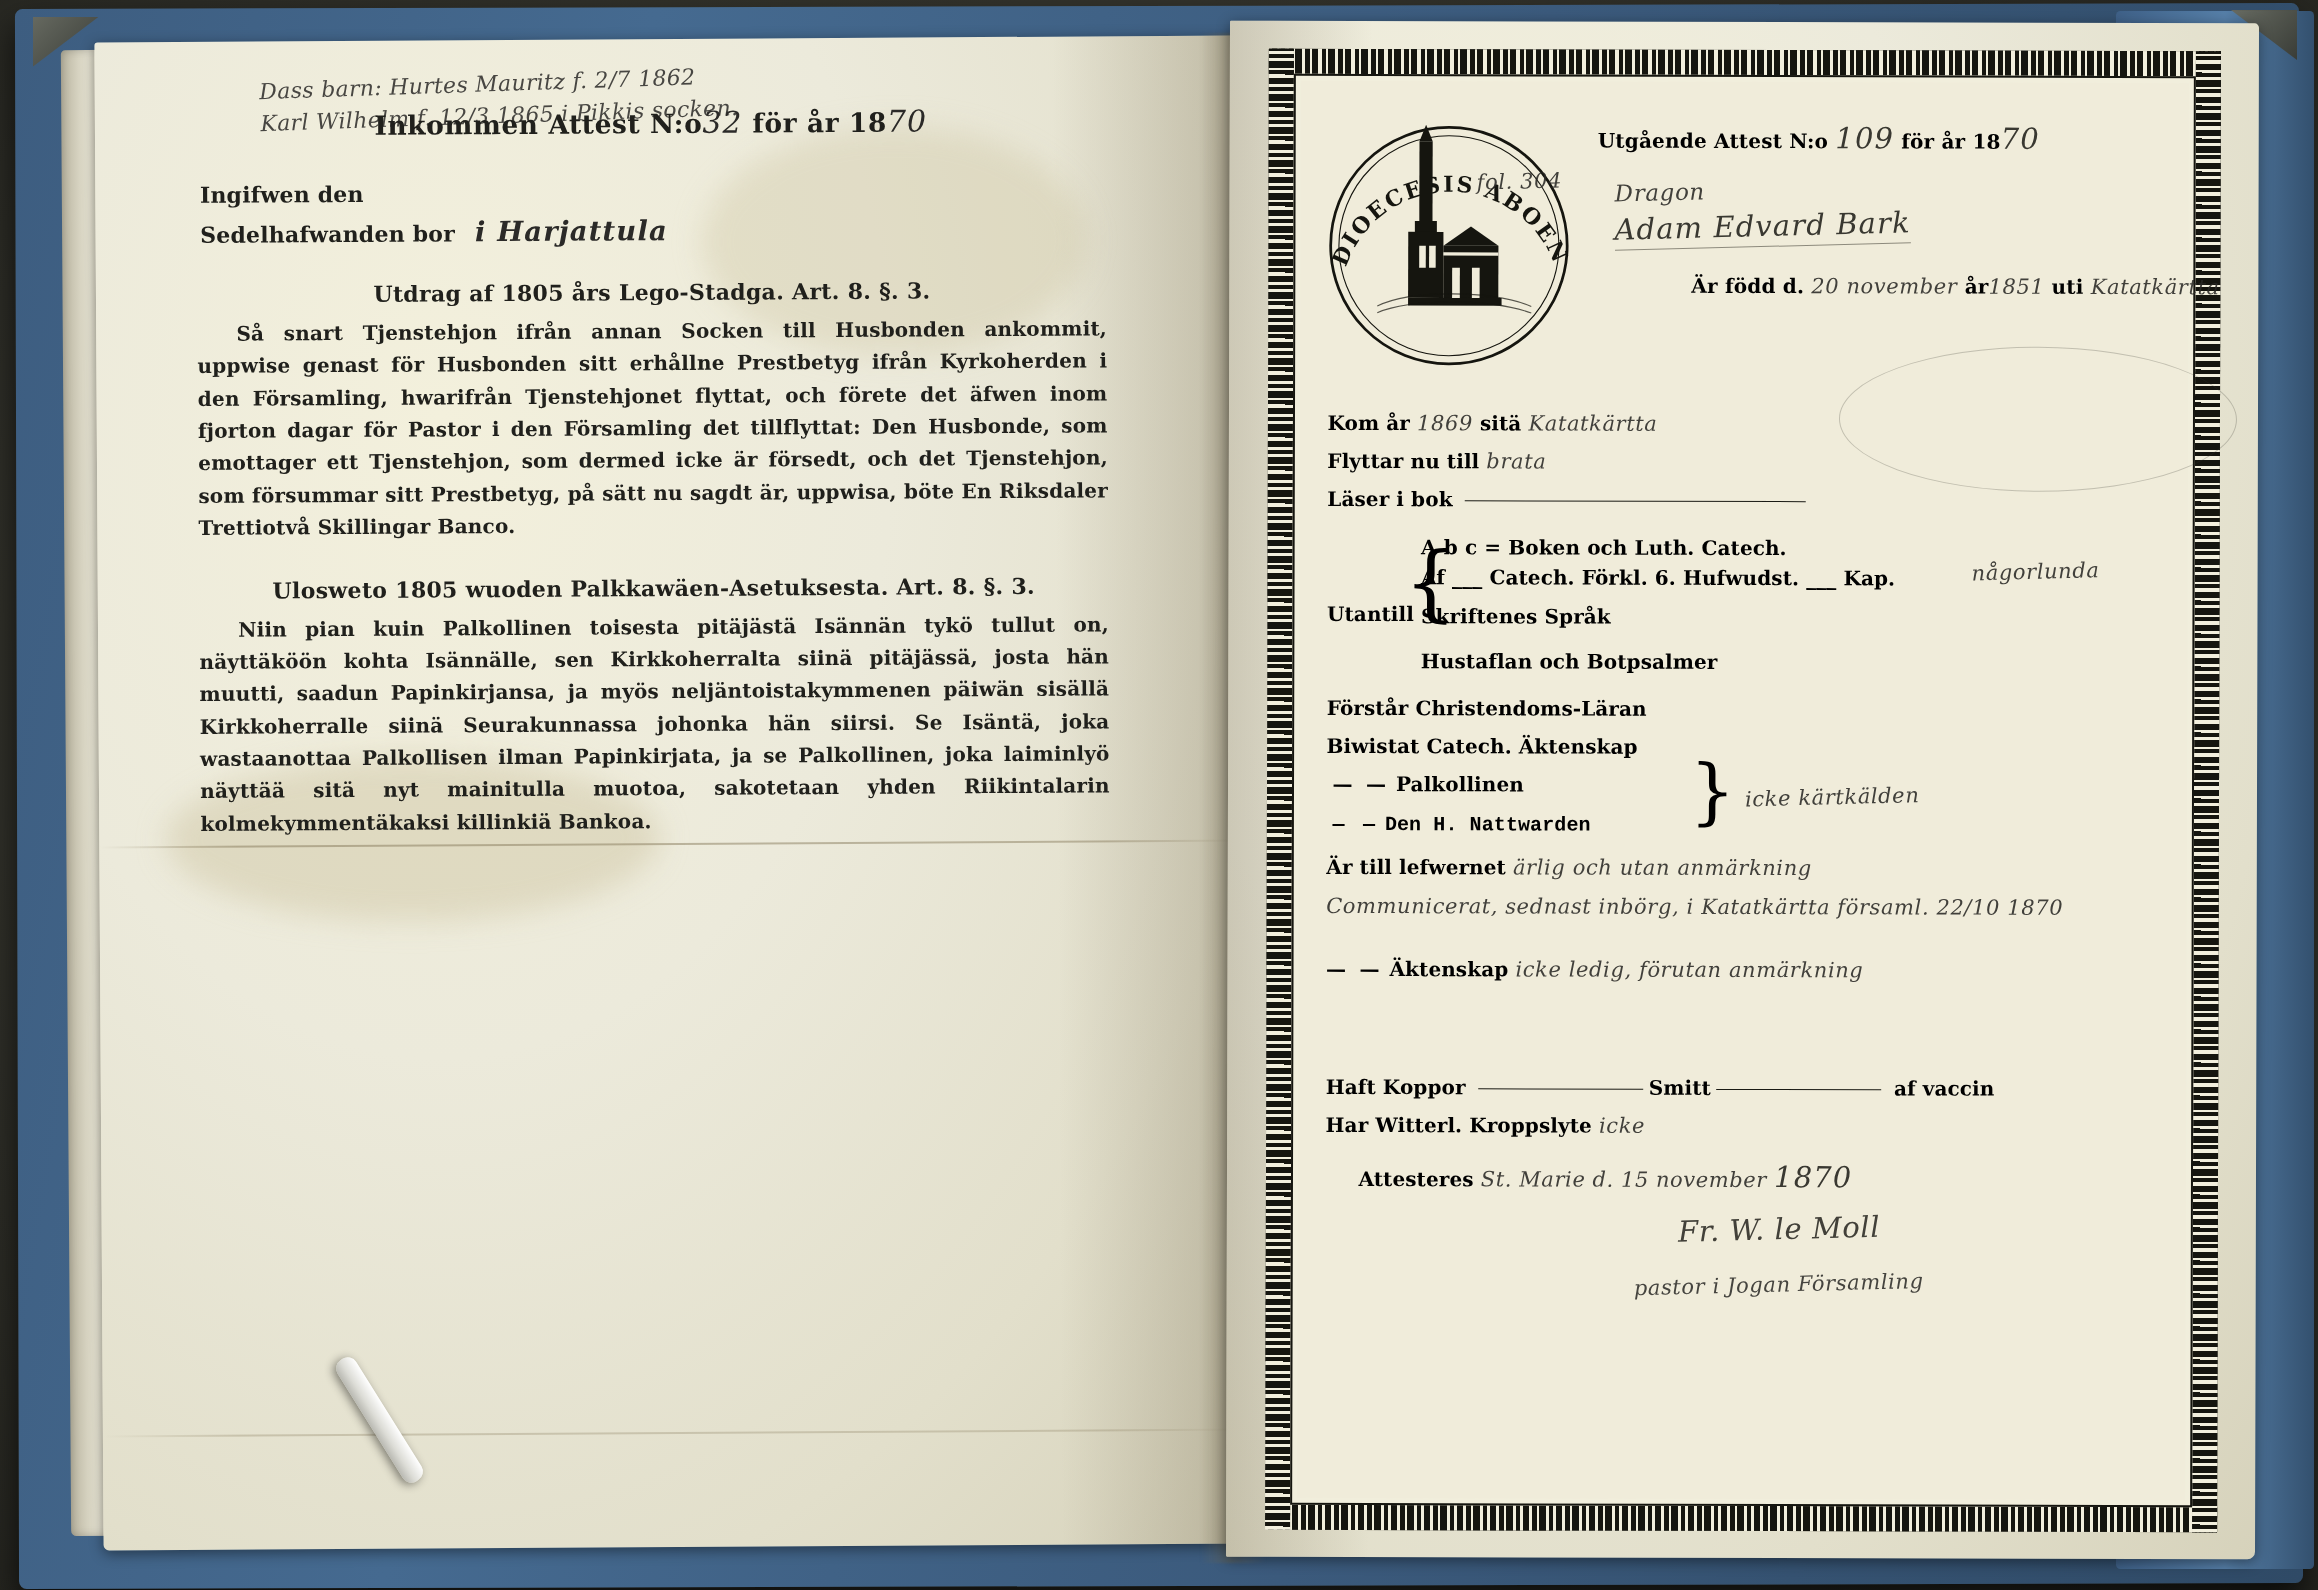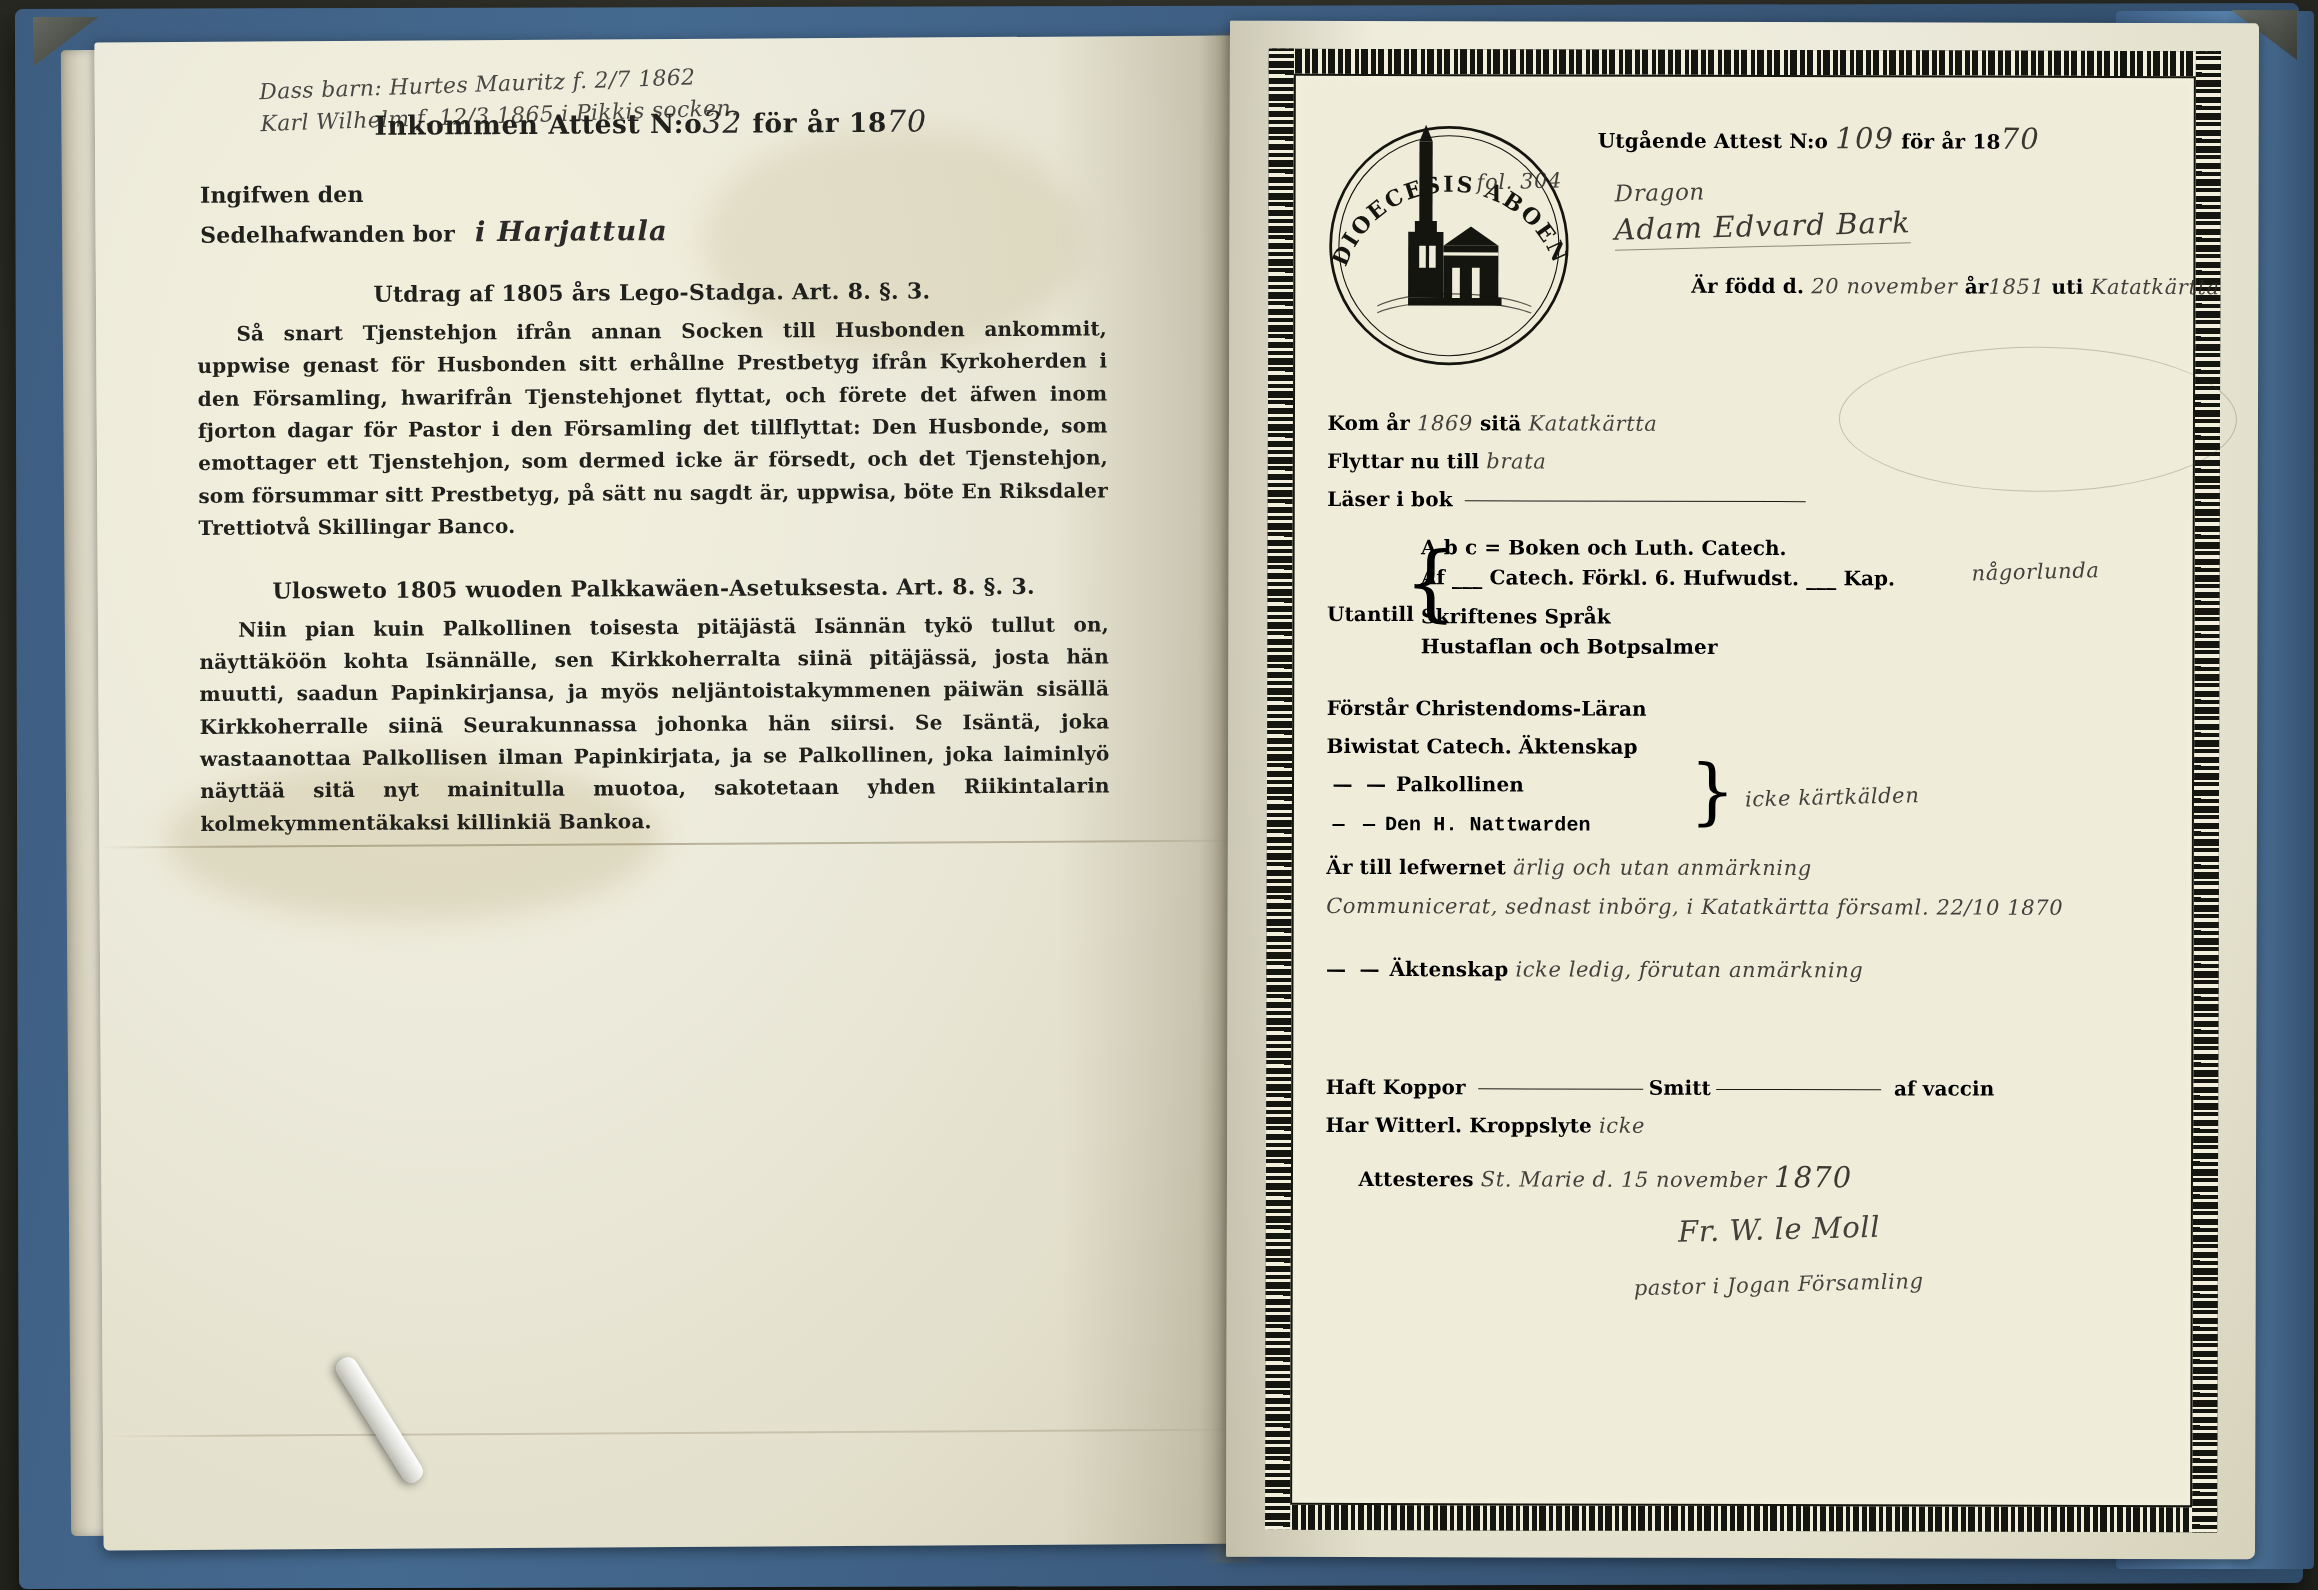--- a/index.html
+++ b/index.html
@@ -465,21 +465,21 @@
             <span>Läser i bok</span>
             <span class="rule" style="width:341px;"></span>
           </div>
 
           <div style="position:relative;height:165px;">
             <span style="position:absolute;left:0;top:77px;">Utantill</span>
             <span class="brace" style="left:77px;top:25px;">{</span>
             <div class="sub" style="position:absolute;left:0;top:10px;">A b c = Boken och Luth. Catech.</div>
             <div class="sub" style="position:absolute;left:0;top:40px;">Af ___  Catech. Förkl. 6. Hufwudst. ___ Kap.</div>
             <div class="sub" style="position:absolute;left:0;top:79px;">Skriftenes Språk</div>
-            <div class="sub" style="position:absolute;left:0;top:109px;">Hustaflan och Botpsalmer</div>
+            <div class="sub" style="position:absolute;left:0;top:124px;">Hustaflan och Botpsalmer</div>
             <div class="hand ink-s" style="position:absolute;left:644px;top:33px;">någorlunda</div>
           </div>
 
           <div class="row" style="margin-top:5.5px;">
             <span>Förstår Christendoms-Läran</span>
           </div>
 
           <div class="row">
             <span>Biwistat Catech. Äktenskap</span>
           </div>

